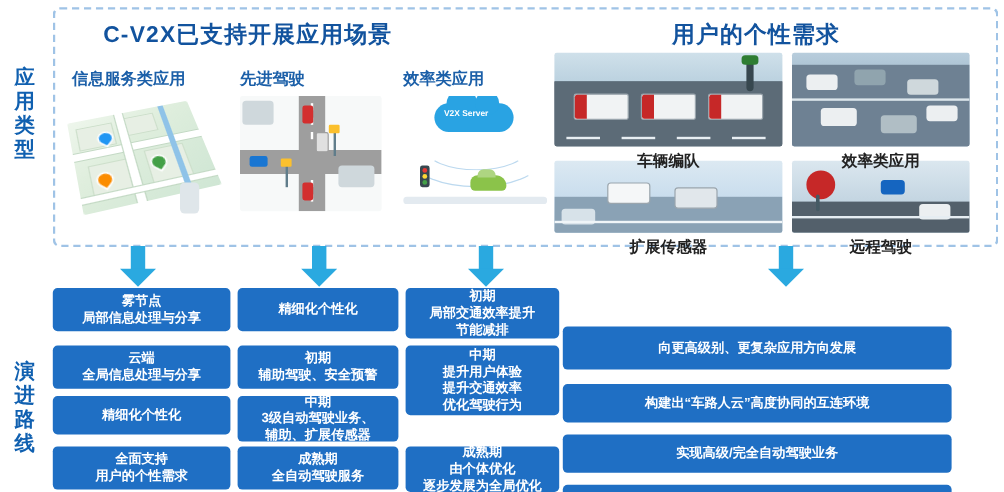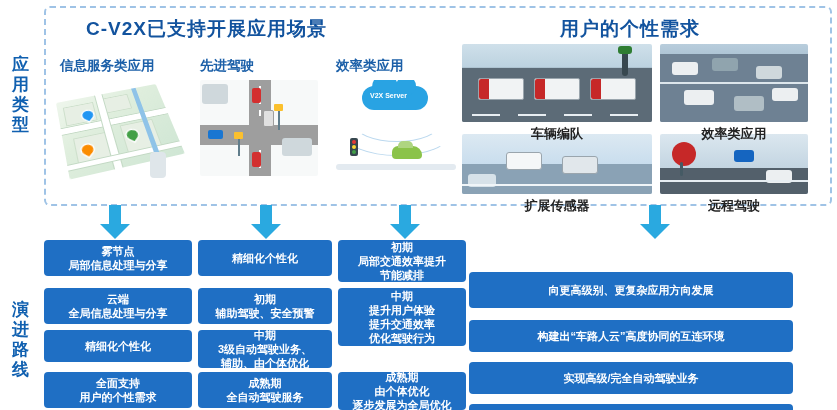--- a/index.html
+++ b/index.html
@@ -422,21 +422,21 @@
   <div class="bbox col2 r1" style="height:36px;">
     <span class="ln">精细化个性化</span>
   </div>
   <div class="bbox col2 r2" style="height:36px;">
     <span class="ln">初期</span>
     <span class="ln">辅助驾驶、安全预警</span>
   </div>
   <div class="bbox col2 r3" style="height:38px;">
     <span class="ln">中期</span>
     <span class="ln">3级自动驾驶业务、</span>
-    <span class="ln">辅助、由个体优化</span>
+    <span class="ln">辅助、扩展传感器</span>
   </div>
   <div class="bbox col2 r4" style="height:36px;">
     <span class="ln">成熟期</span>
     <span class="ln">全自动驾驶服务</span>
   </div>
 
   <div class="bbox col3 r1" style="height:42px;">
     <span class="ln">初期</span>
     <span class="ln">局部交通效率提升</span>
     <span class="ln">节能减排</span>

